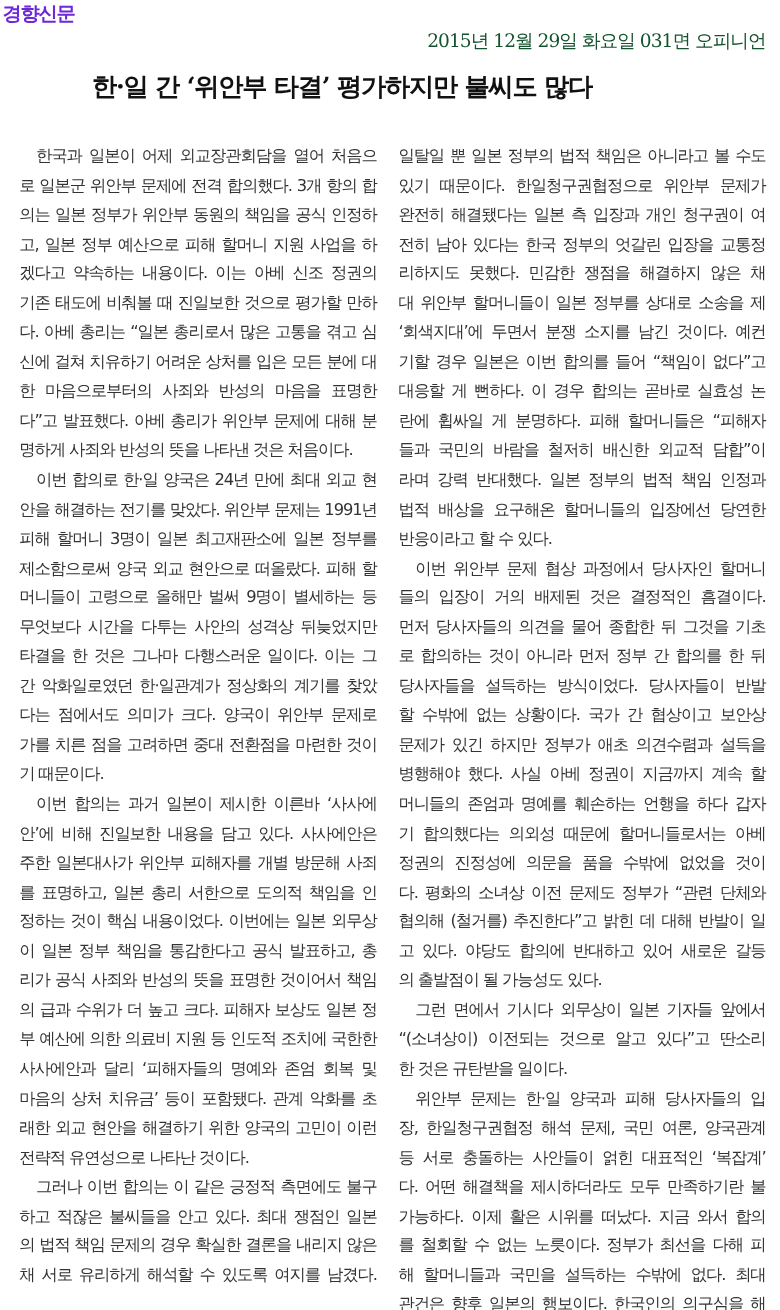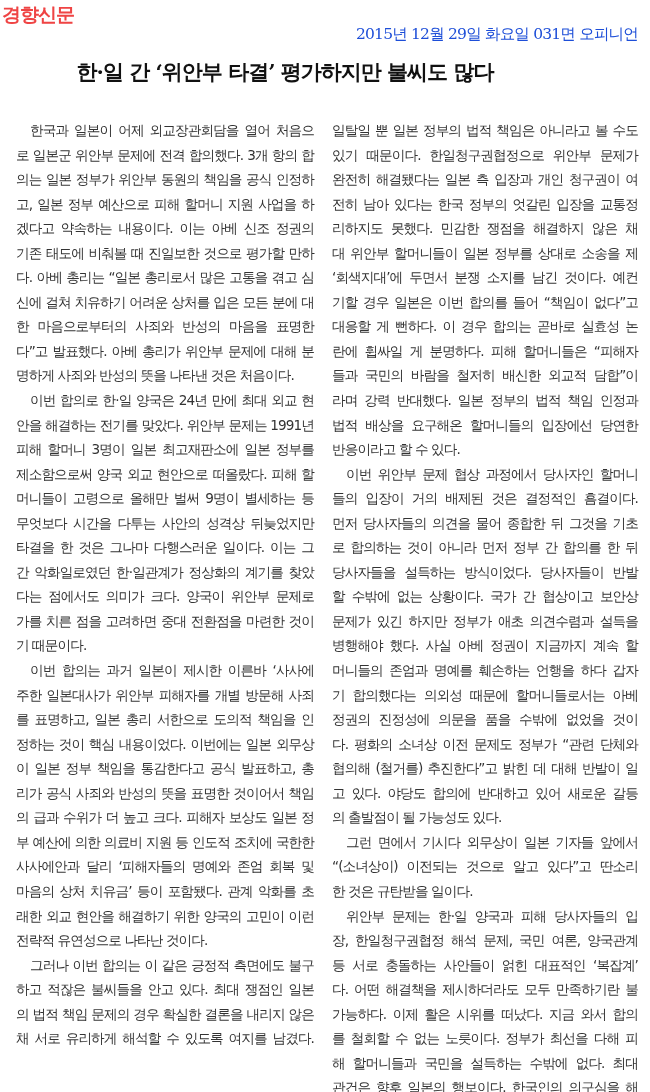--- a/index.html
+++ b/index.html
@@ -1,18 +1,18 @@
 <!DOCTYPE html>
 <html><head>
 <meta charset="utf-8">
 <style>
   html, body { margin:0; padding:0; background:#ffffff; }
   body { width:650px; height:1092px; position:relative; overflow:hidden; font-family:"DejaVu Sans", sans-serif; color:#2b2b2b; }
-  .masthead { position:absolute; left:2px; top:2px; font-size:19px; font-weight:bold; color:#ef4444; letter-spacing:-1px; font-family:"DejaVu Sans", sans-serif; }
-  .dateline { position:absolute; right:12px; top:24px; font-size:15.5px; color:#1d4ed8; font-family:"DejaVu Serif", serif; letter-spacing:-0.8px; white-space:nowrap; }
+  .masthead { position:absolute; left:2px; top:2px; font-size:16px; font-weight:bold; color:#6d28d9; letter-spacing:-1px; font-family:"DejaVu Sans", sans-serif; }
+  .dateline { position:absolute; right:12px; top:24px; font-size:15.5px; color:#14532d; font-family:"DejaVu Serif", serif; letter-spacing:-0.8px; white-space:nowrap; }
   .headline { position:absolute; left:0; width:570px; top:58px; text-align:center; font-size:21px; font-weight:bold; color:#111; font-family:"DejaVu Serif", serif; letter-spacing:-1px; white-space:nowrap; }
   .col { position:absolute; top:118px; font-size:13.6px; line-height:24.55px; letter-spacing:-0.9px; color:#333; }
   .col-left { left:16px; width:298px; }
   .col-right { left:332px; width:306px; }
   .line { display:block; white-space:nowrap; text-align:justify; text-align-last:justify; height:24.55px; overflow:visible; }
   .line.last { text-align-last:left; }
   .line.indent { padding-left:14px; }
 </style>
 </head>
 <body>
@@ -38,20 +38,21 @@
     <span class="line">피해 할머니 3명이 일본 최고재판소에 일본 정부를</span>
     <span class="line">제소함으로써 양국 외교 현안으로 떠올랐다. 피해 할</span>
     <span class="line">머니들이 고령으로 올해만 벌써 9명이 별세하는 등</span>
     <span class="line">무엇보다 시간을 다투는 사안의 성격상 뒤늦었지만</span>
     <span class="line">타결을 한 것은 그나마 다행스러운 일이다. 이는 그</span>
     <span class="line">간 악화일로였던 한·일관계가 정상화의 계기를 찾았</span>
     <span class="line">다는 점에서도 의미가 크다. 양국이 위안부 문제로</span>
     <span class="line">가를 치른 점을 고려하면 중대 전환점을 마련한 것이</span>
     <span class="line last">기 때문이다.</span>
     <span class="line indent">이번 합의는 과거 일본이 제시한 이른바 ‘사사에</span>
+    <span class="line">안’에 비해 진일보한 내용을 담고 있다. 사사에안은</span>
     <span class="line">주한 일본대사가 위안부 피해자를 개별 방문해 사죄</span>
     <span class="line">를 표명하고, 일본 총리 서한으로 도의적 책임을 인</span>
     <span class="line">정하는 것이 핵심 내용이었다. 이번에는 일본 외무상</span>
     <span class="line">이 일본 정부 책임을 통감한다고 공식 발표하고, 총</span>
     <span class="line">리가 공식 사죄와 반성의 뜻을 표명한 것이어서 책임</span>
     <span class="line">의 급과 수위가 더 높고 크다. 피해자 보상도 일본 정</span>
     <span class="line">부 예산에 의한 의료비 지원 등 인도적 조치에 국한한</span>
     <span class="line">사사에안과 달리 ‘피해자들의 명예와 존엄 회복 및</span>
     <span class="line">마음의 상처 치유금’ 등이 포함됐다. 관계 악화를 초</span>
     <span class="line">래한 외교 현안을 해결하기 위한 양국의 고민이 이런</span>

